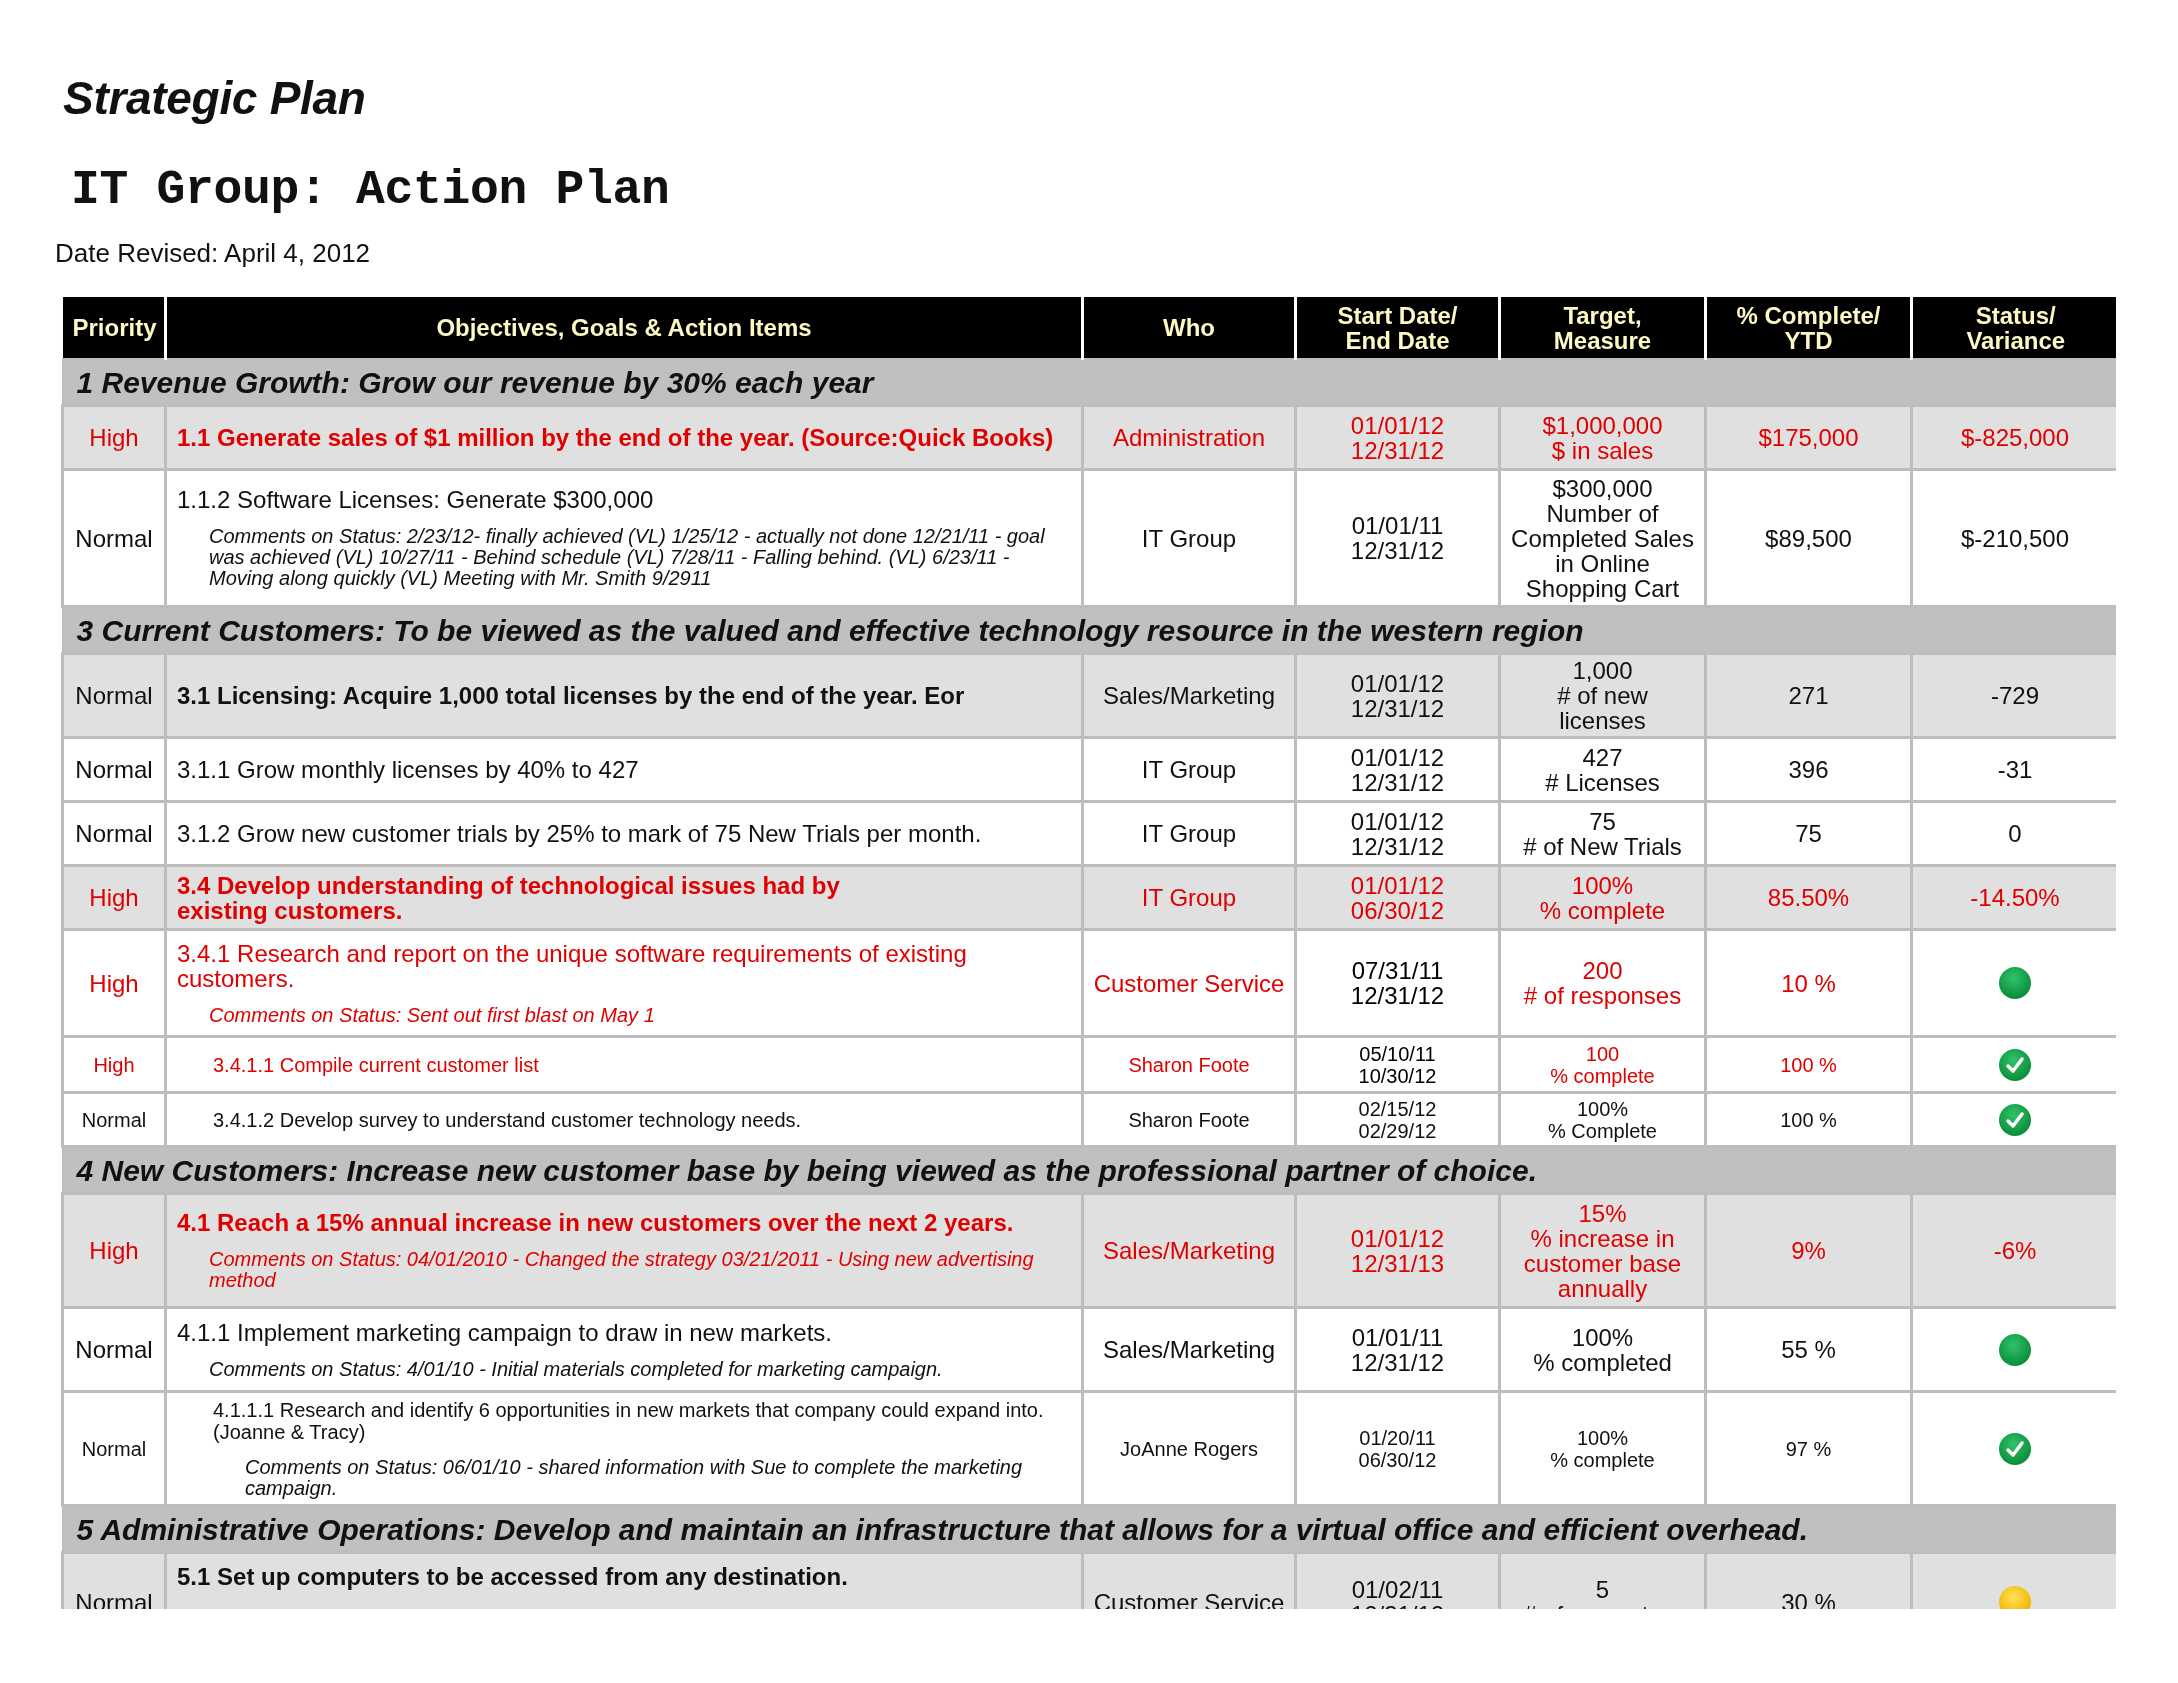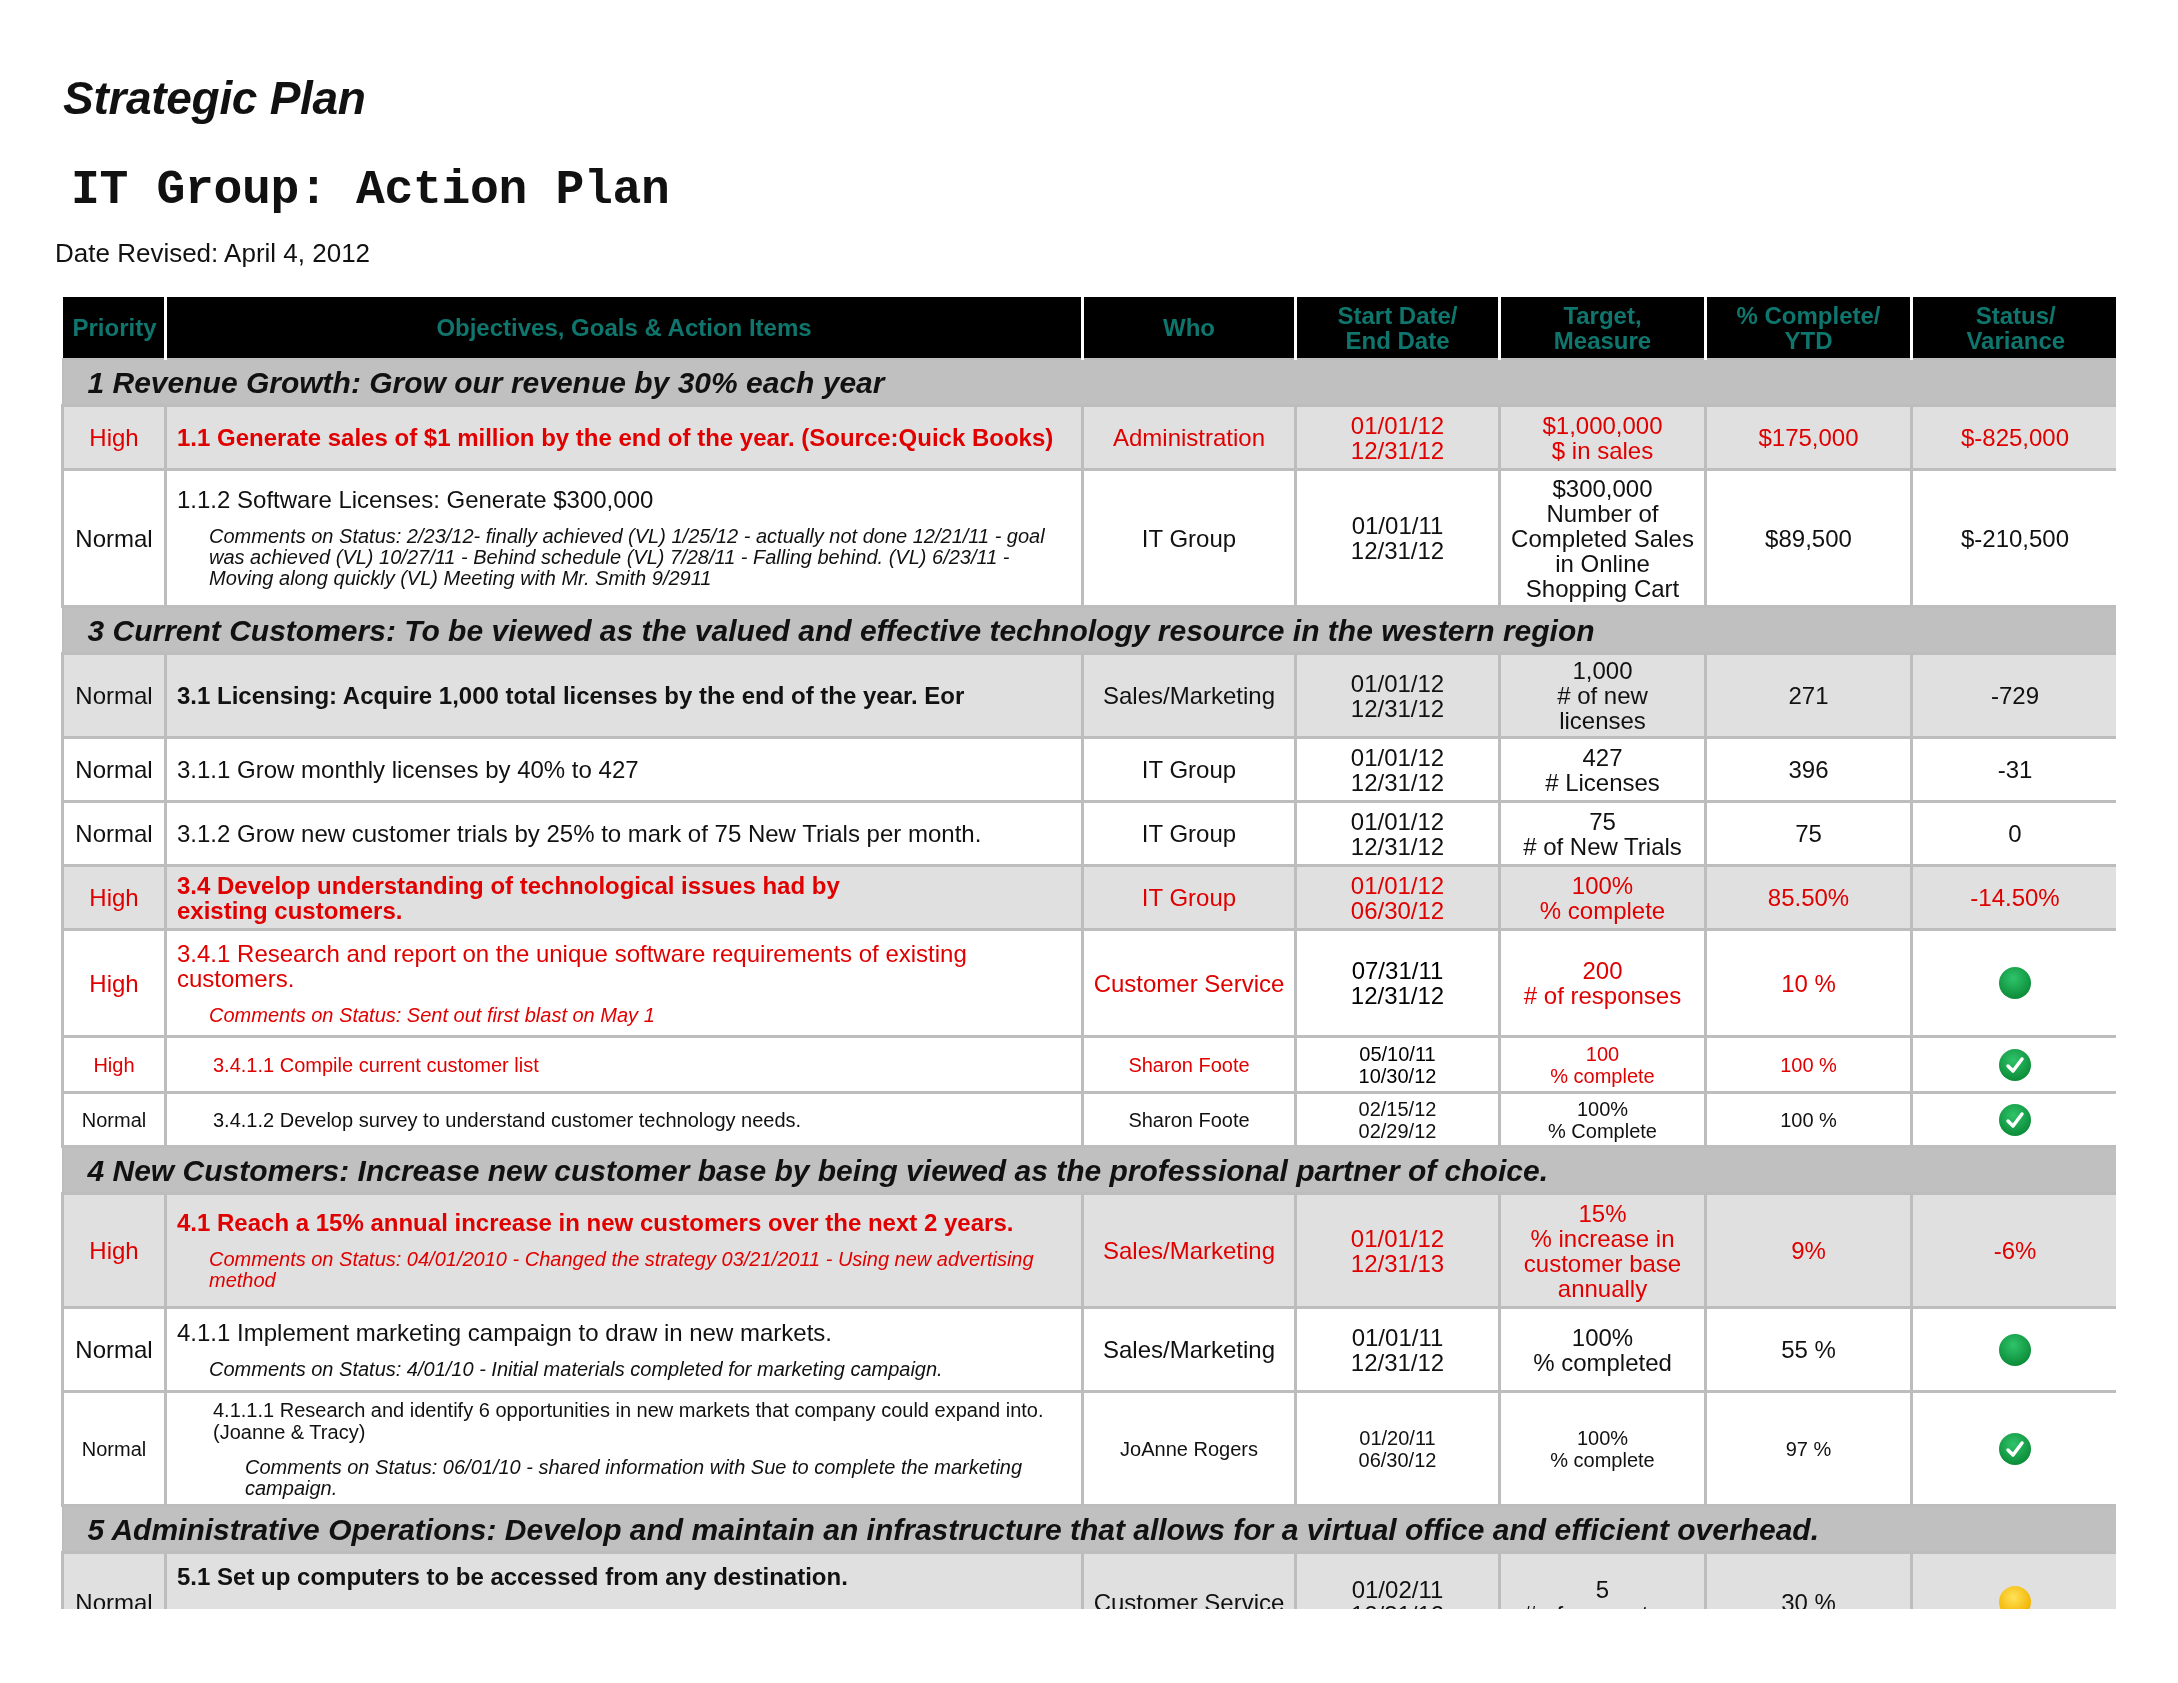--- a/index.html
+++ b/index.html
@@ -5,25 +5,25 @@
     html, body { margin: 0; padding: 0; background: #ffffff; }
     body { width: 2178px; height: 1683px; position: relative; overflow: hidden;
            font-family: "Liberation Sans", "DejaVu Sans", sans-serif; color: #111; }
     .title1 { position: absolute; left: 63px; top: 71px; font-size: 46px; font-weight: bold; font-style: italic; margin: 0; letter-spacing: -0.3px; }
     .title2 { position: absolute; left: 61px; top: 153px; font-size: 48px; font-weight: bold; margin: 10px; letter-spacing: -0.3px; font-family: Liberation Mono, monospace; }
     .revised { position: absolute; left: 55px; top: 238px; font-size: 26px; margin: 0; }
     .table-clip { position: absolute; left: 61px; top: 297px; width: 2055px; height: 1312px; overflow: hidden; }
     table { border-collapse: collapse; table-layout: fixed; width: 2055px; }
     col.c-pri { width: 103px; } col.c-obj { width: 917px; } col.c-who { width: 213px; }
     col.c-date { width: 204px; } col.c-tgt { width: 206px; } col.c-pct { width: 206px; } col.c-st { width: 207px; }
-    th { background: #000; color: #0f766e; font-weight: bold; font-size: 24px; line-height: 25px; height: 61px;
+    th { background: #000; color: #fef9c3; font-weight: bold; font-size: 24px; line-height: 25px; height: 61px;
          padding: 0 6px; text-align: center; border-left: 3px solid #fff; vertical-align: middle; }
     th:first-child { border-left: none; text-align: left; padding-left: 10px; }
     tr.section td { background: #c0c0c0; font-size: 30px; font-weight: bold; font-style: italic; color: #111;
-                    height: 44px; padding: 0 24px; text-align: left; border: 2px solid #bdbdbd; white-space: nowrap; }
+                    height: 44px; padding: 0 13px; text-align: left; border: 2px solid #bdbdbd; white-space: nowrap; }
     td { border: 3px solid #bdbdbd; font-size: 24px; line-height: 25px; text-align: center; vertical-align: middle; padding: 2px 6px; }
     td.obj { text-align: left; padding-left: 10px; }
     tr.goal td { background: #e0e0e0; }
     tr.task td { background: #ffffff; }
     .red { color: #e00000; }
     .black { color: #000000; }
     .bold { font-weight: bold; }
     .comment { font-style: italic; font-size: 20px; line-height: 21px; display: block; margin-top: 14px; margin-left: 32px; }
     .small td { font-size: 20px; line-height: 22px; }
     .small td.obj .txt { padding-left: 36px; }

